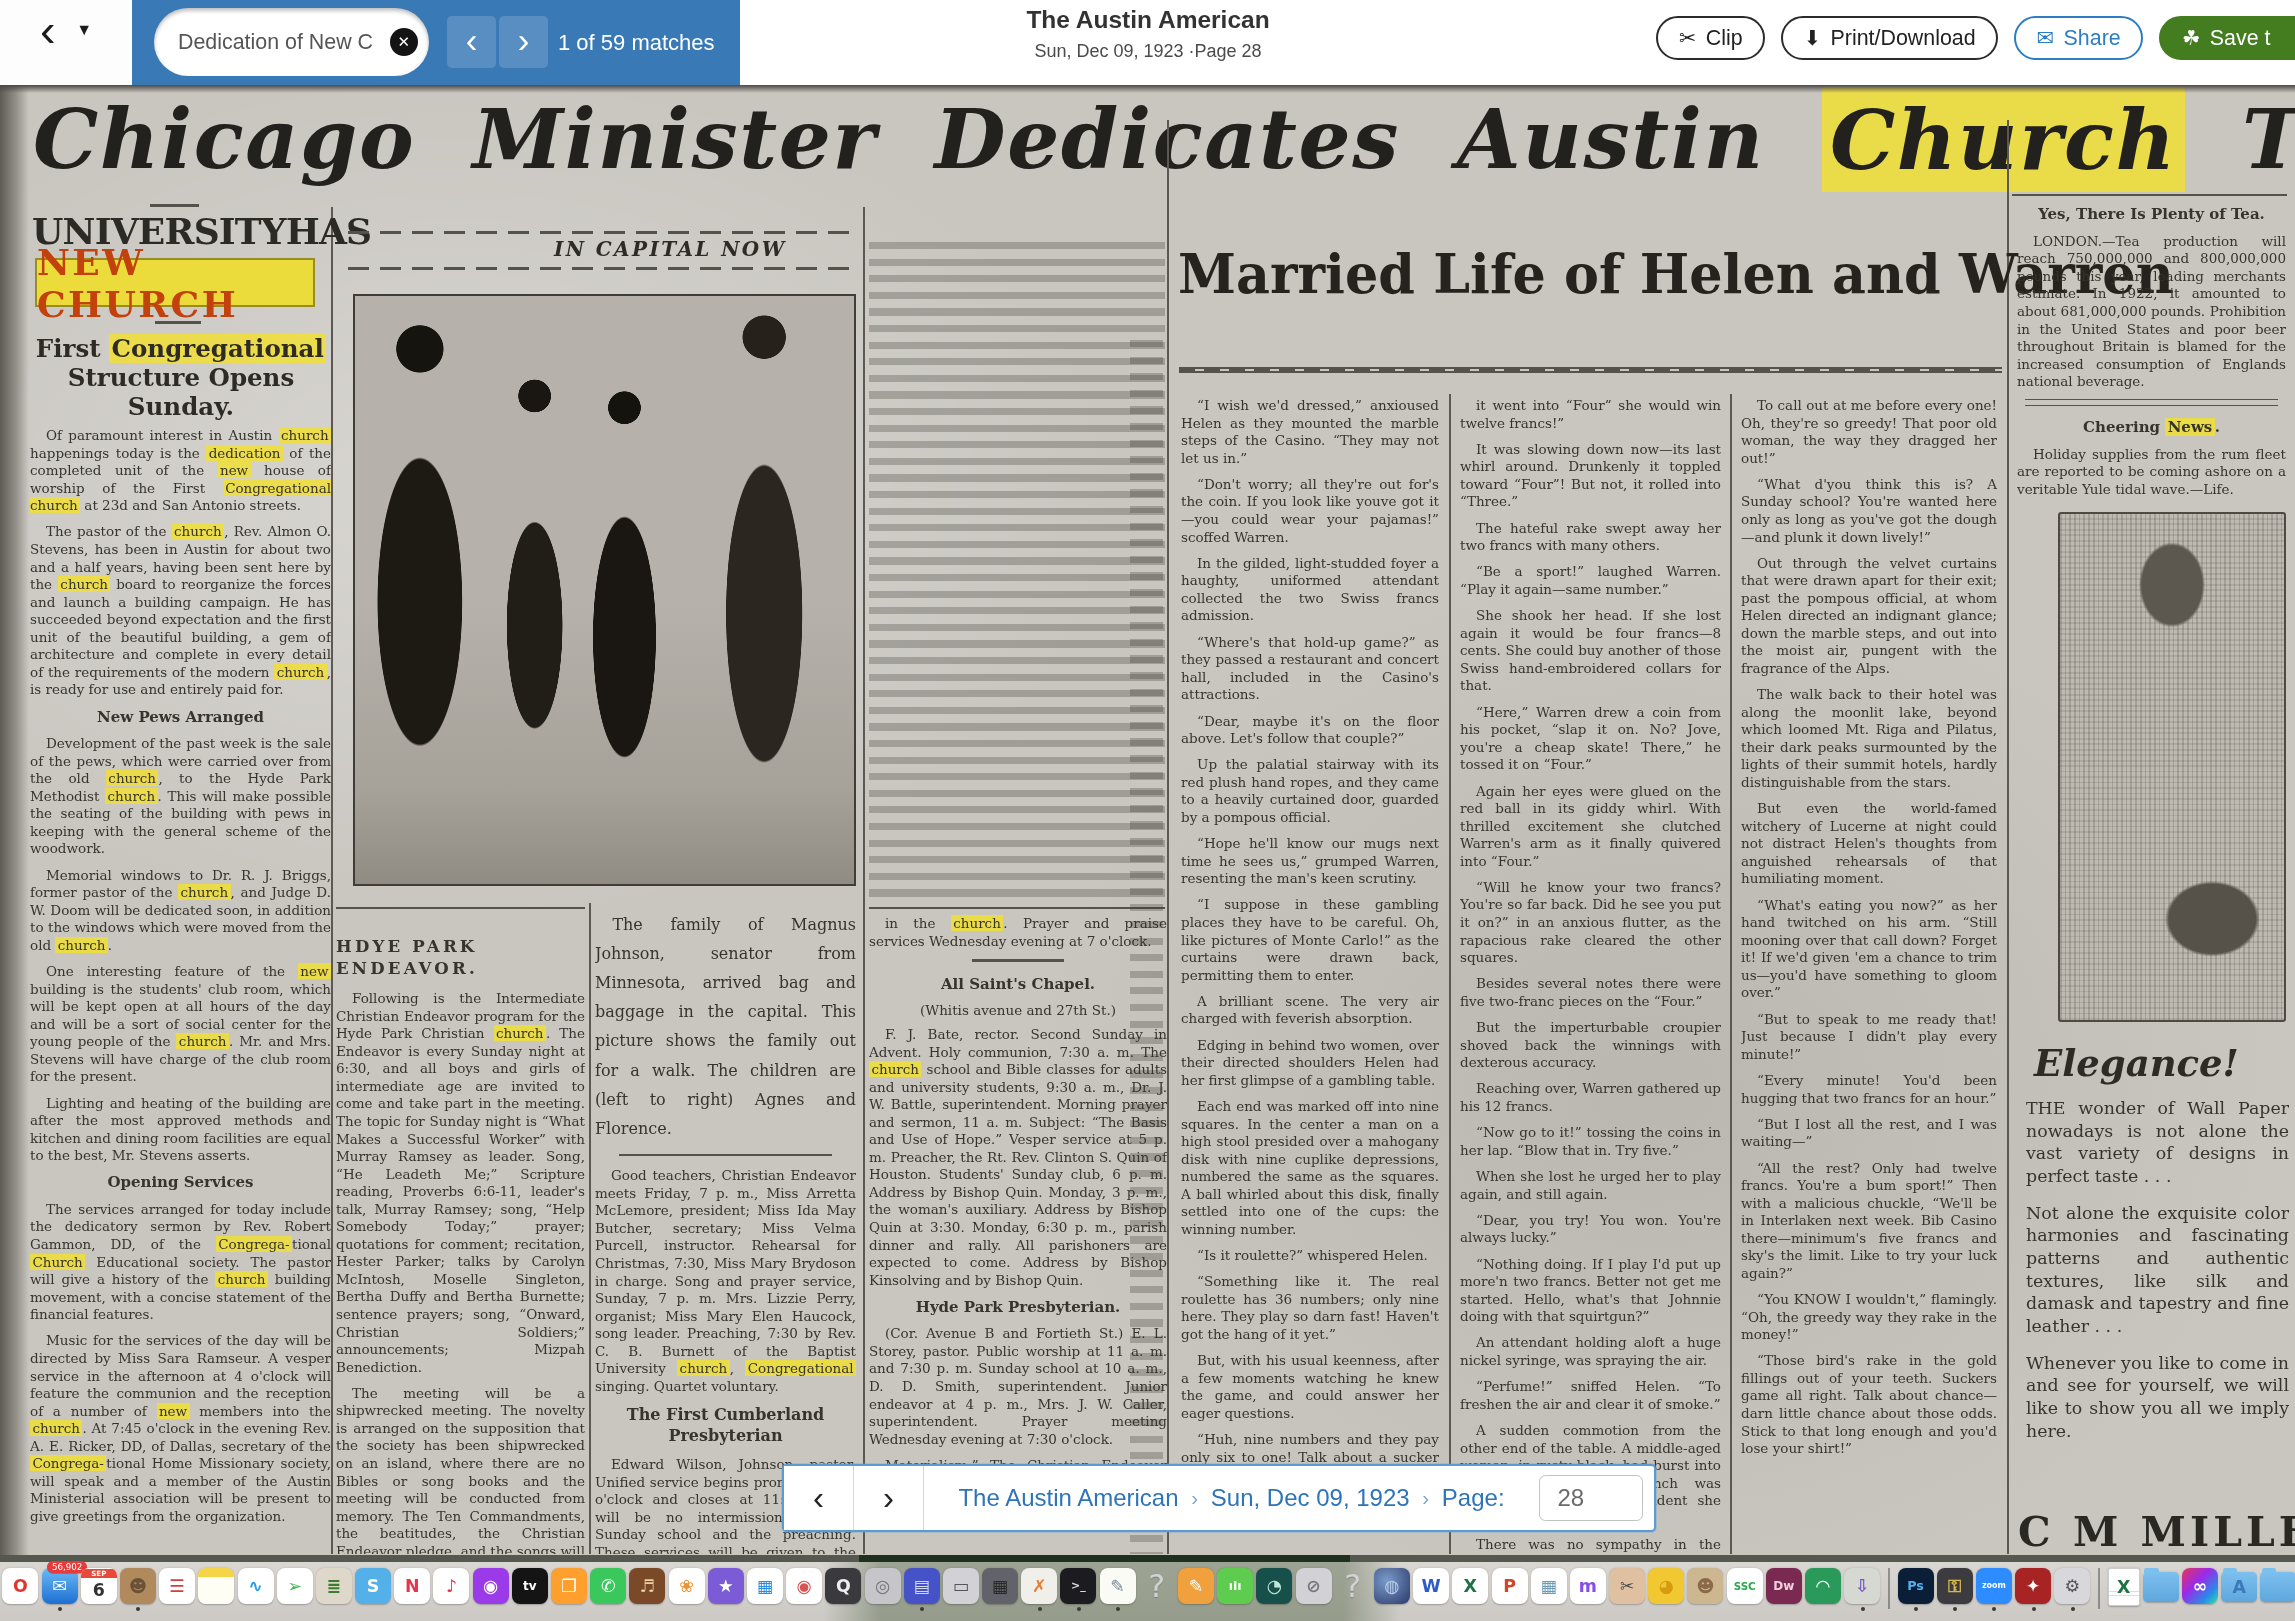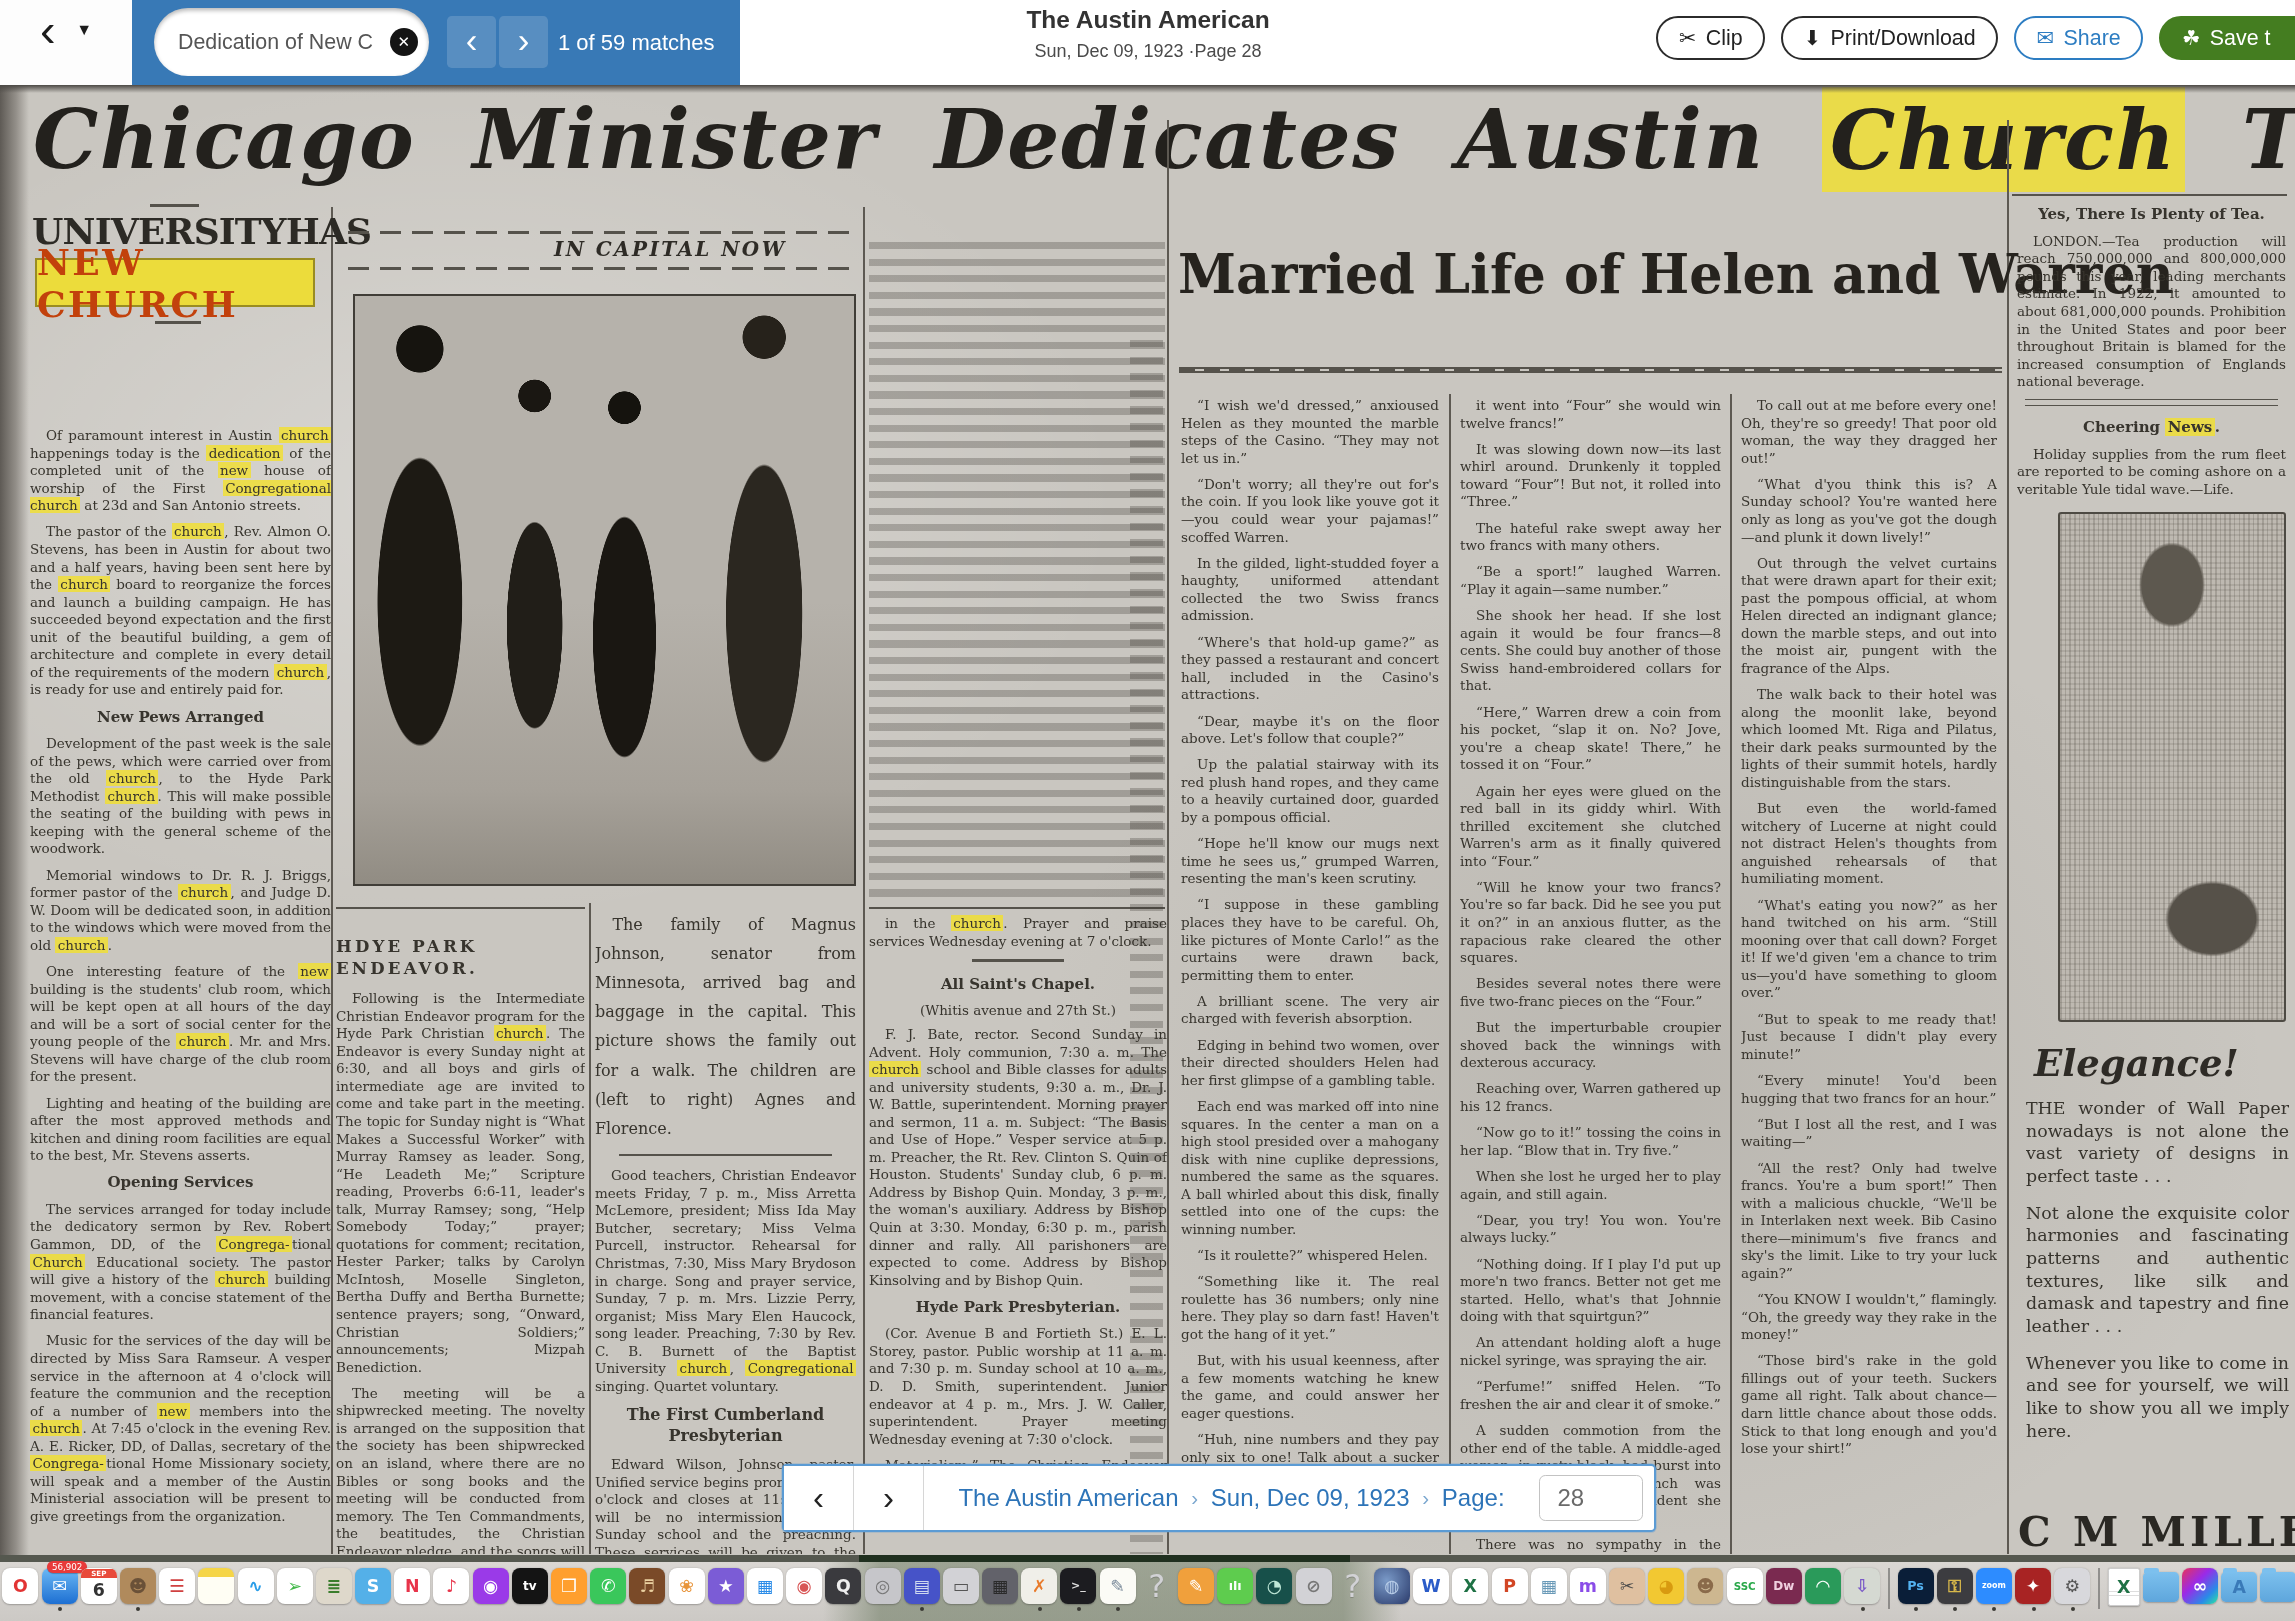--- a/index.html
+++ b/index.html
@@ -158,20 +158,21 @@
       <div class="blk vr" style="left: 331px; top: 122px; height: 1347px;"></div>
       <div class="blk vr" style="left: 589px; top: 818px; height: 651px;"></div>
       <div class="blk vr" style="left: 863px; top: 122px; height: 1347px;"></div>
       <div class="blk vr" style="left: 1167px; top: 35px; height: 1434px;"></div>
       <div class="blk vr" style="left: 1449px; top: 309px; height: 1160px;"></div>
       <div class="blk vr" style="left: 1730px; top: 309px; height: 1160px;"></div>
       <div class="blk vr" style="left: 2007px; top: 35px; height: 1434px;"></div>
       <div class="blk bigcaps" style="left: 32px; top: 125px; width: 299px;">UNIVERSITYHAS</div>
       <div class="blk hlbox" style="left: 35px; top: 173px; width: 280px; height: 49px;">NEW CHURCH</div>
       <div class="blk dash" style="left: 155px; top: 236px; width: 46px; height: 3.2px;"></div>
+      <div class="blk subhead" style="left: 32px; top: 250px; width: 298px;">First <mark>Congregational</mark> Structure Opens Sunday.</div>
       <div class="blk col" style="left: 30px; top: 342px; width: 301px; height: 1127px;">
         <p>Of paramount interest in Austin <mark>church</mark> happenings today is the <mark>dedication</mark> of the completed unit of the <mark>new</mark> house of worship of the First <mark>Congregational church</mark> at 23d and San Antonio streets.</p>
         <p>The pastor of the <mark>church</mark>, Rev. Almon O. Stevens, has been in Austin for about two and a half years, having been sent here by the <mark>church</mark> board to reorganize the forces and launch a building campaign. He has succeeded beyond expectation and the first unit of the beautiful building, a gem of architecture and complete in every detail of the requirements of the modern <mark>church</mark>, is ready for use and entirely paid for.</p>
         <p class="h">New Pews Arranged</p>
         <p>Development of the past week is the sale of the pews, which were carried over from the old <mark>church</mark>, to the Hyde Park Methodist <mark>church</mark>. This will make possible the seating of the building with pews in keeping with the general scheme of the woodwork.</p>
         <p>Memorial windows to Dr. R. J. Briggs, former pastor of the <mark>church</mark>, and Judge D. W. Doom will be dedicated soon, in addition to the windows which were moved from the old <mark>church</mark>.</p>
         <p>One interesting feature of the <mark>new</mark> building is the students' club room, which will be kept open at all hours of the day and will be a sort of social center for the young people of the <mark>church</mark>. Mr. and Mrs. Stevens will have charge of the club room for the present.</p>
         <p>Lighting and heating of the building are after the most approved methods and kitchen and dining room facilities are equal to the best, Mr. Stevens asserts.</p>
         <p class="h">Opening Services</p>
         <p>The services arranged for today include the dedicatory sermon by Rev. Robert Gammon, DD, of the <mark>Congrega-</mark>tional <mark>Church</mark> Educational society. The pastor will give a history of the <mark>church</mark> building movement, with a concise statement of the financial features.</p>

